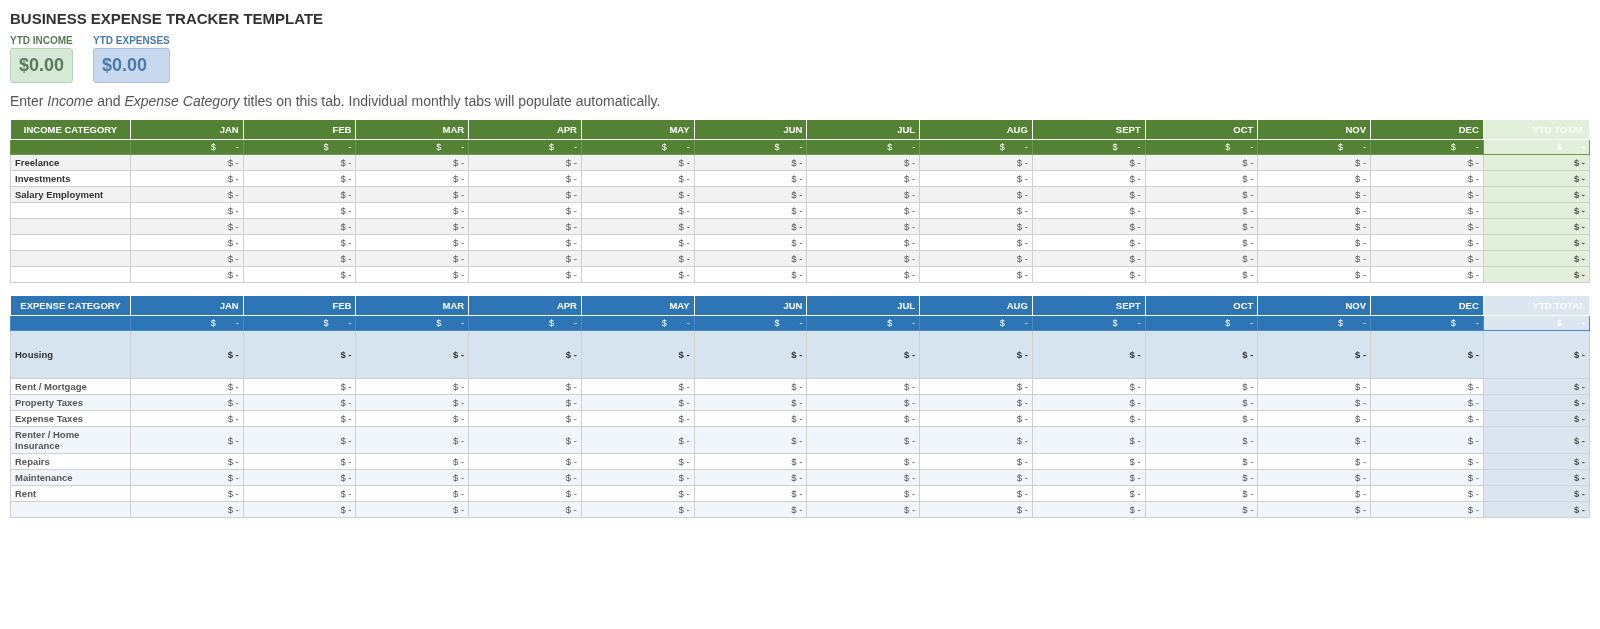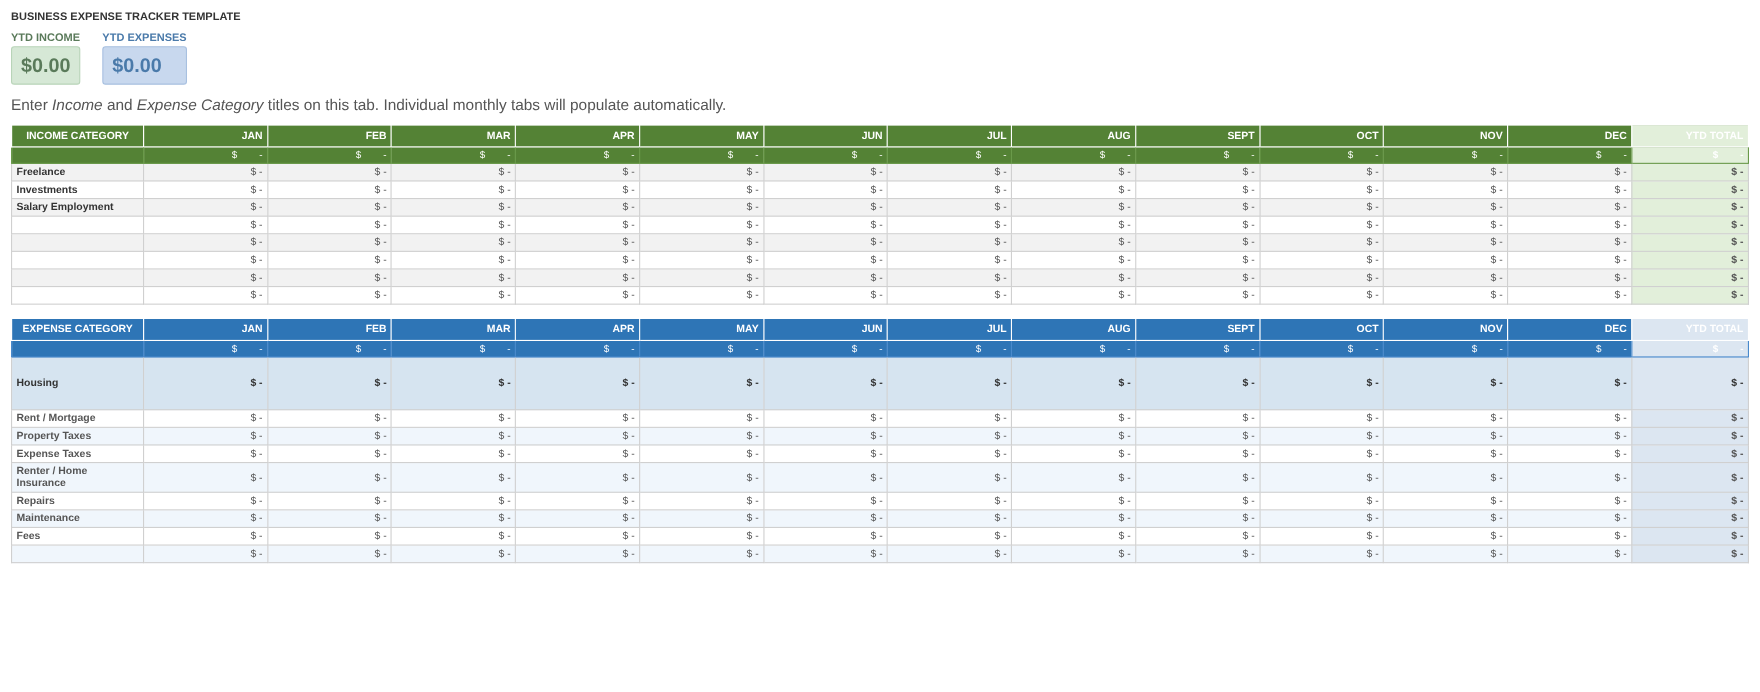--- a/index.html
+++ b/index.html
@@ -1,18 +1,18 @@
 <!DOCTYPE html>
 <html><head>
   <meta charset="utf-8">
   <style>
     * { margin: 0; padding: 0; box-sizing: border-box; }
     body { font-family: Arial, sans-serif; font-size: 11px; background: #fff; padding: 10px; }
     
-    .page-title { font-size: 10px; font-weight: bold; color: #333; margin-bottom: 8px; }
+    .page-title { font-size: 15px; font-weight: bold; color: #333; margin-bottom: 8px; }
     
     .ytd-section { display: flex; gap: 20px; margin-bottom: 10px; }
     .ytd-box { display: flex; flex-direction: column; }
     .ytd-label { font-size: 10px; font-weight: bold; color: #5a7a5a; text-transform: uppercase; margin-bottom: 2px; }
     .ytd-label.expense { color: #4a7aaa; }
     .ytd-value { font-size: 18px; font-weight: bold; padding: 6px 8px; border-radius: 3px; }
     .ytd-value.income { color: #5a7a5a; background: #d6e8d6; border: 1px solid #b8d4b8; }
     .ytd-value.expense { color: #4a7aaa; background: #c8d8ee; border: 1px solid #a8c0e0; }
     
     .instruction { font-size: 14px; color: #555; margin-bottom: 10px; }
@@ -395,21 +395,21 @@
         <td class="month-cell">$         -</td>
         <td class="month-cell">$         -</td>
         <td class="month-cell">$         -</td>
         <td class="month-cell">$         -</td>
         <td class="month-cell">$         -</td>
         <td class="month-cell">$         -</td>
         <td class="month-cell">$         -</td>
         <td class="ytd-cell ytd-exp-col">$         -</td>
       </tr>
       <tr class="expense-row">
-        <td class="cat-cell">Fees</td>
+        <td class="cat-cell">Rent</td>
         <td class="month-cell">$         -</td>
         <td class="month-cell">$         -</td>
         <td class="month-cell">$         -</td>
         <td class="month-cell">$         -</td>
         <td class="month-cell">$         -</td>
         <td class="month-cell">$         -</td>
         <td class="month-cell">$         -</td>
         <td class="month-cell">$         -</td>
         <td class="month-cell">$         -</td>
         <td class="month-cell">$         -</td>

